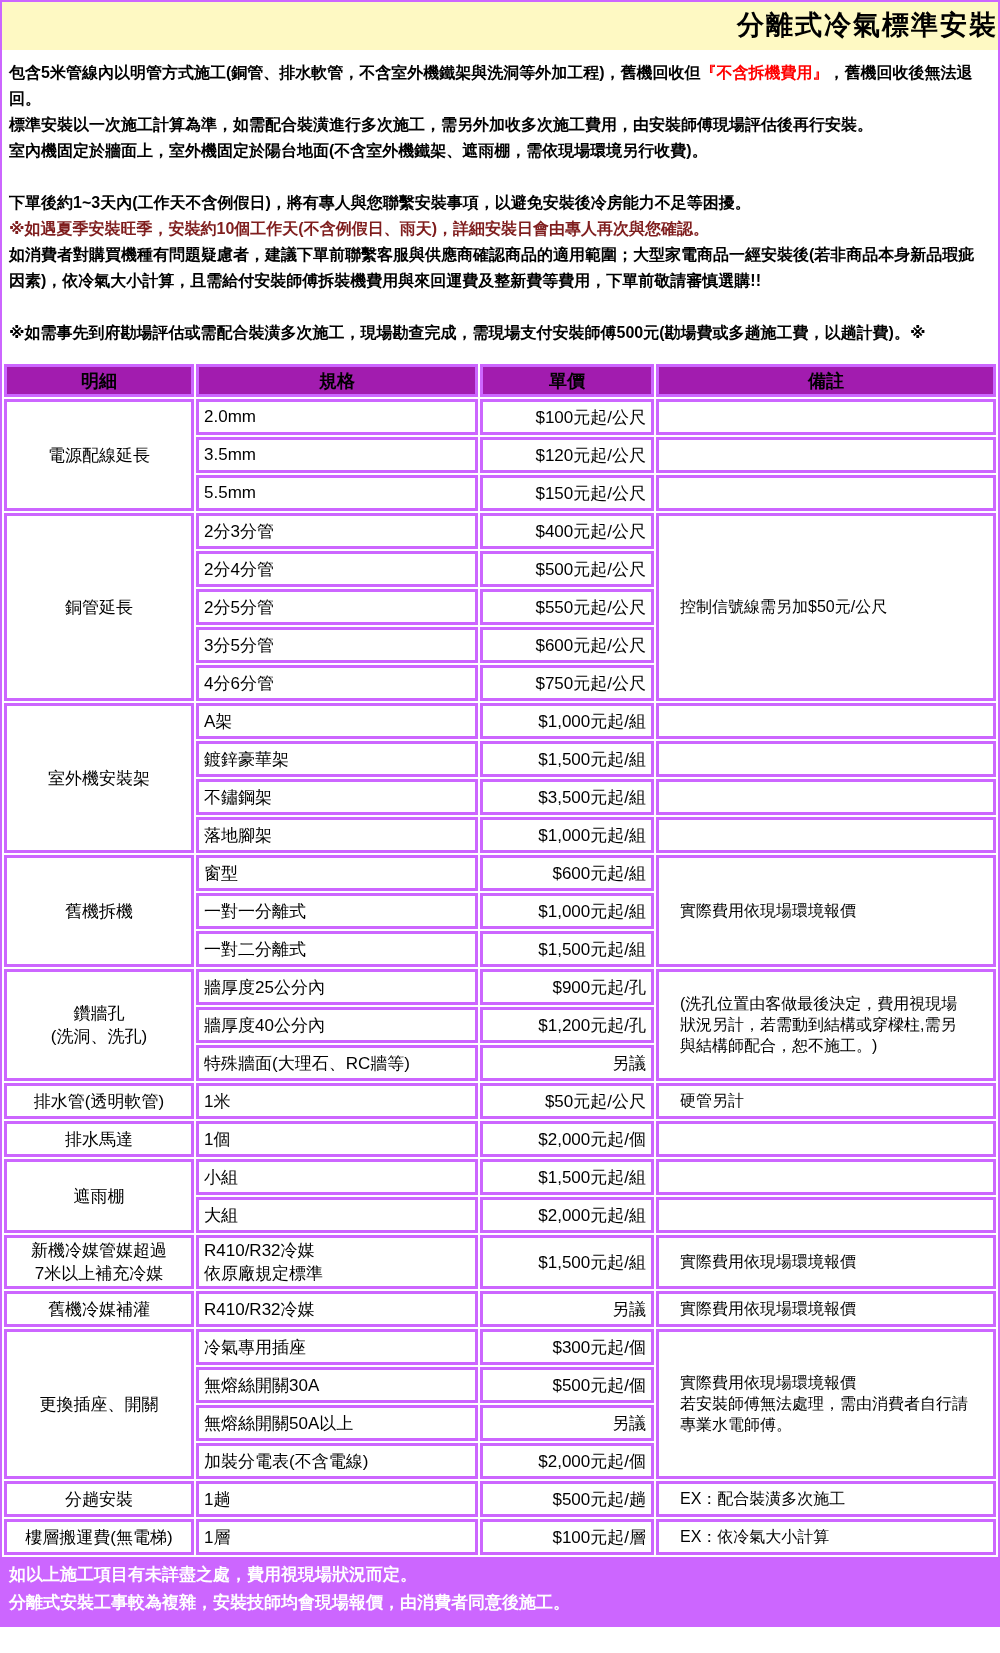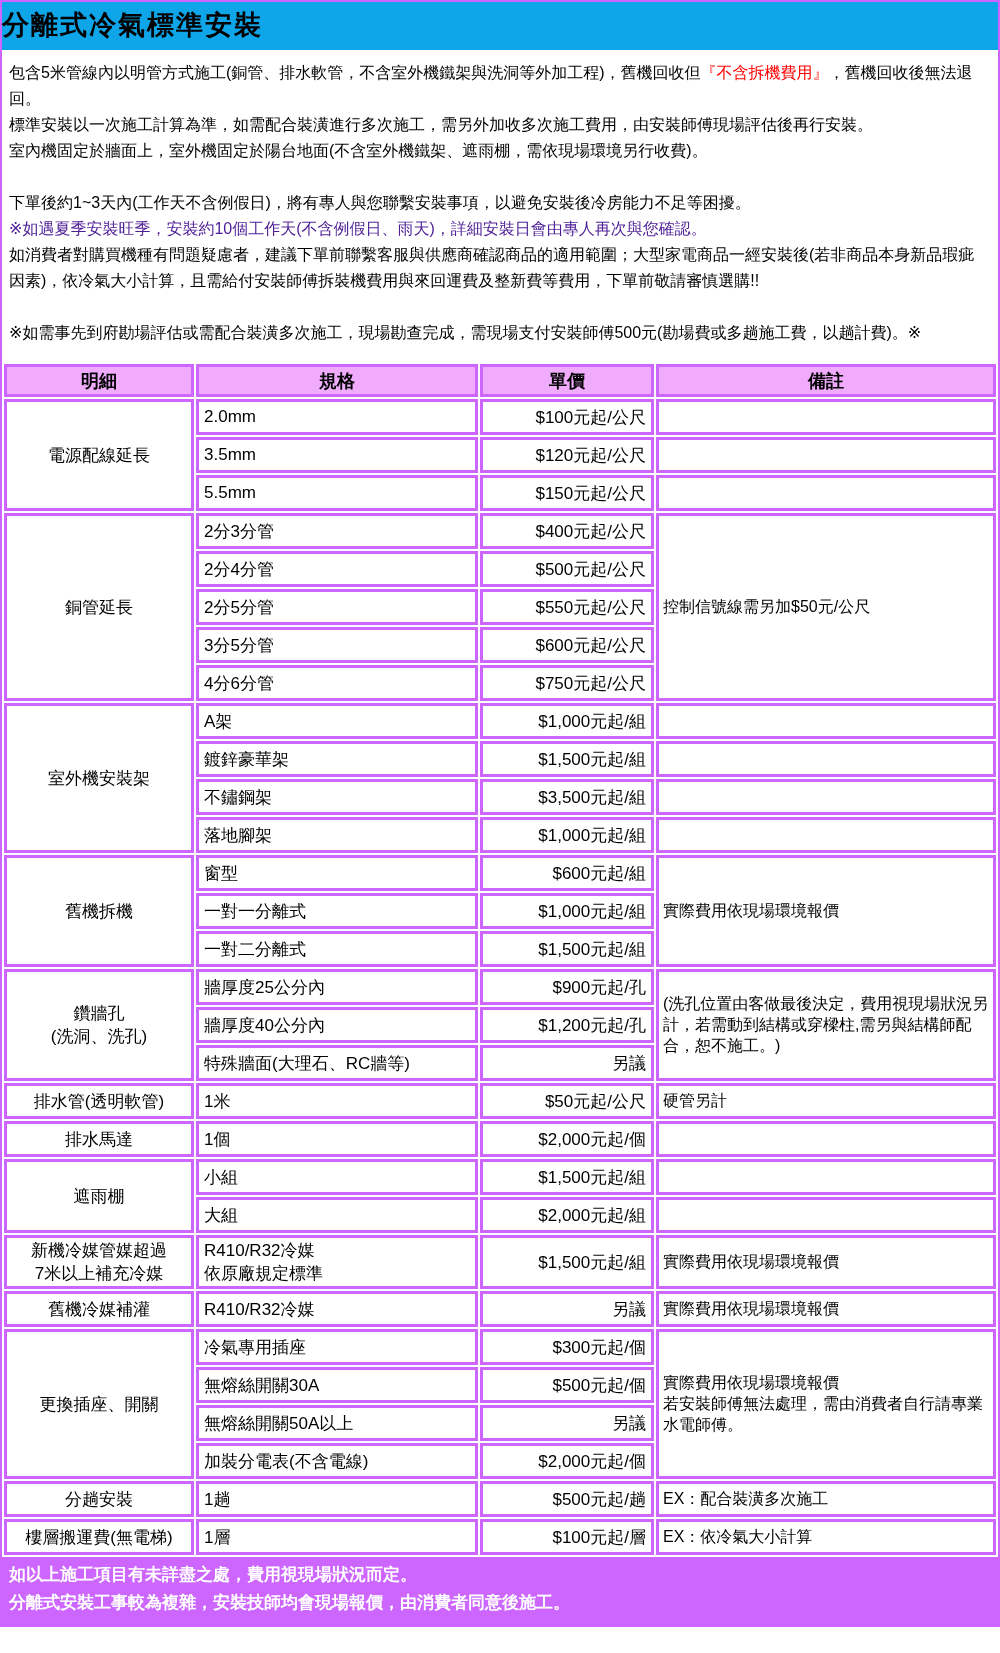--- a/index.html
+++ b/index.html
@@ -1,33 +1,33 @@
 <!DOCTYPE html>
 <html><head>
 <meta charset="utf-8">
 <style>
   html,body{margin:0;padding:0;background:#fff;}
   body{font-family:"Liberation Sans","DejaVu Sans",sans-serif;color:#000;}
   .page{width:1000px;box-sizing:border-box;border:2px solid #cc66ff;background:#fff;}
-  .title-bar{background:#0ea5e9;text-align:left;font-size:27px;font-weight:bold;padding:5px 0 7px;letter-spacing:2px;}
+  .title-bar{background:#fef9c3;text-align:right;font-size:27px;font-weight:bold;padding:5px 0 7px;letter-spacing:2px;}
   .intro{padding:10px 7px 16px 7px;font-size:16px;line-height:26px;}
-  .intro .para{margin:0 4px 26px 0;}
+  .intro .para{margin:0 4px 26px 0;font-weight:bold;}
   .intro .para:last-child{margin-bottom:0;}
   .c-red{color:#ff0000;}
-  .c-blue{color:#4c1d95;text-align:right;}
+  .c-blue{color:#7f1d1d;text-align:right;}
   table.grid{width:100%;border-collapse:separate;border-spacing:2px;table-layout:fixed;}
   table.grid col.w-item{width:190px;}
   table.grid col.w-spec{width:282px;}
   table.grid col.w-price{width:174px;}
-  table.grid th{background:#f0abfc;border:3px solid #cc66ff;font-size:18px;font-weight:bold;height:27px;padding:0;}
+  table.grid th{background:#a21caf;border:3px solid #cc66ff;font-size:18px;font-weight:bold;height:27px;padding:0;}
   table.grid td{border:3px solid #cc66ff;background:#fff;font-size:17px;height:28px;padding:1px 5px;vertical-align:middle;white-space:pre-line;overflow:hidden;}
   table.grid td.item{text-align:center;}
   table.grid td.spec{text-align:left;}
   table.grid td.price{text-align:right;}
-  table.grid td.remark{text-align:left;font-size:16px;padding:1px 4px;}
+  table.grid td.remark{text-align:left;font-size:16px;padding:1px 21px;}
   .footer{background:#cc66ff;color:#fff;font-size:17px;font-weight:bold;line-height:28px;padding:4px 7px 8px 7px;}
   .footer .fline{white-space:pre-line;}
 </style>
 </head>
 <body>
 
 <div class="page">
 
   <div class="title-bar">分離式冷氣標準安裝</div>
 

